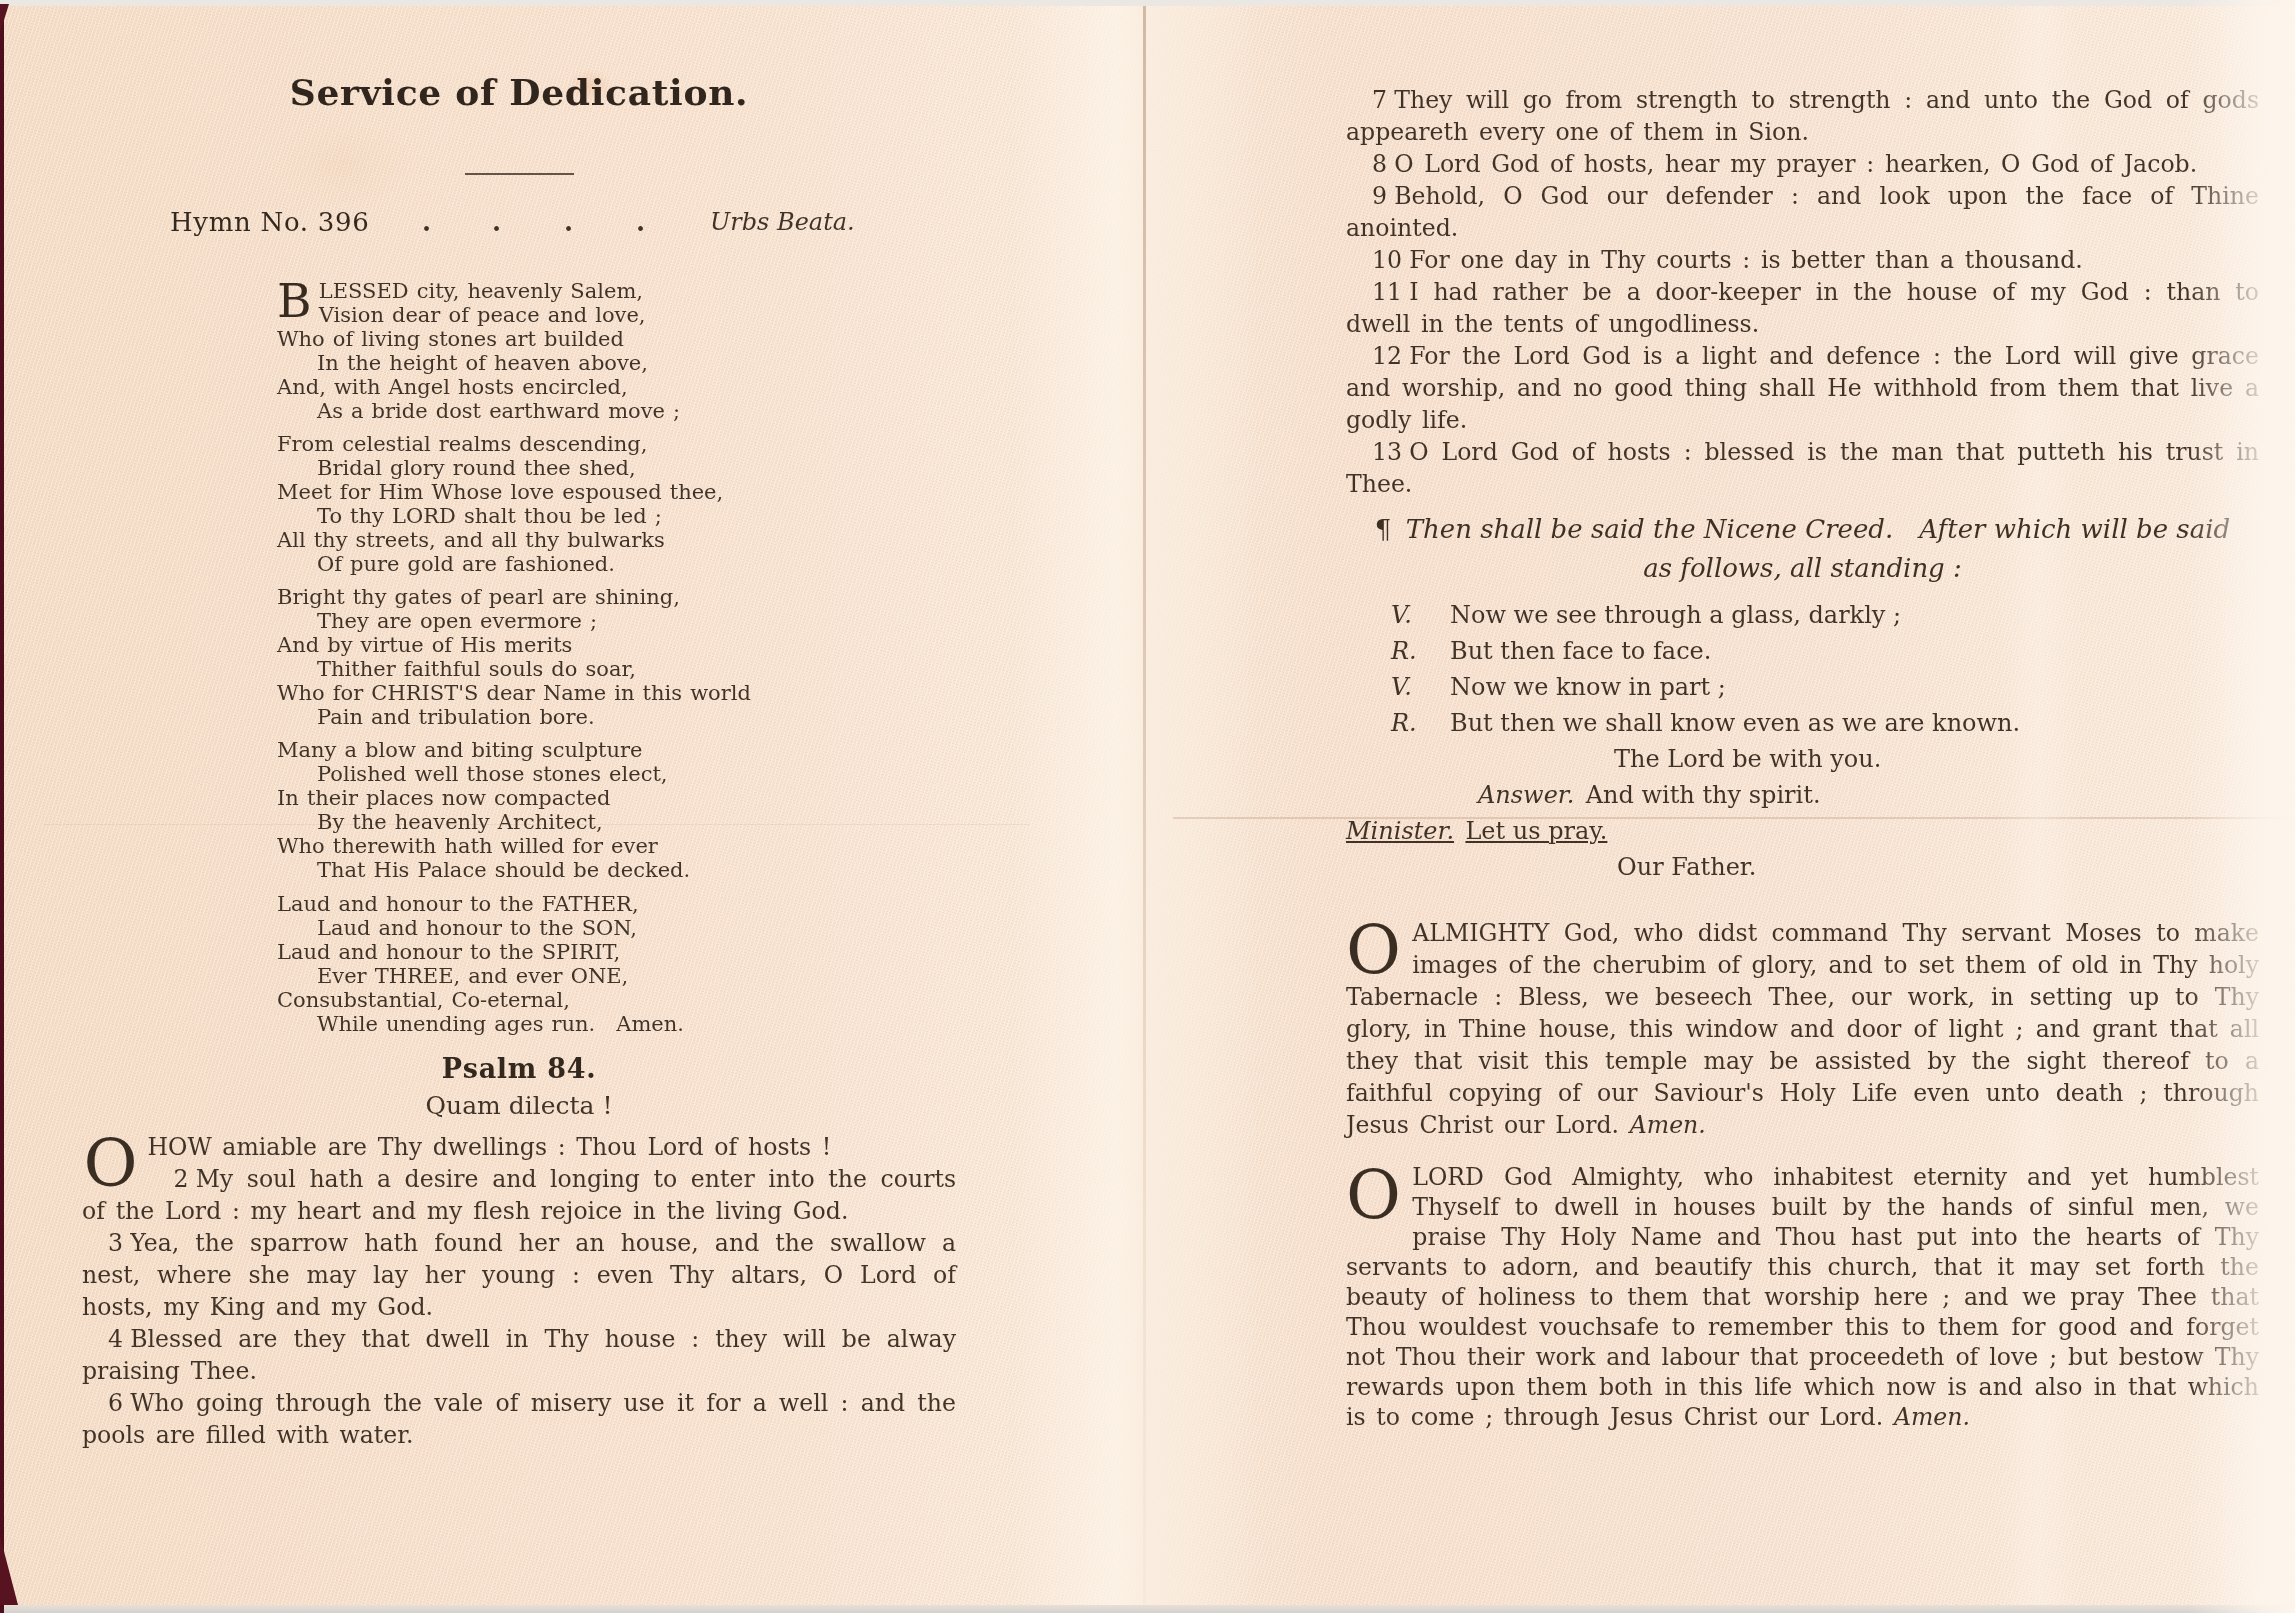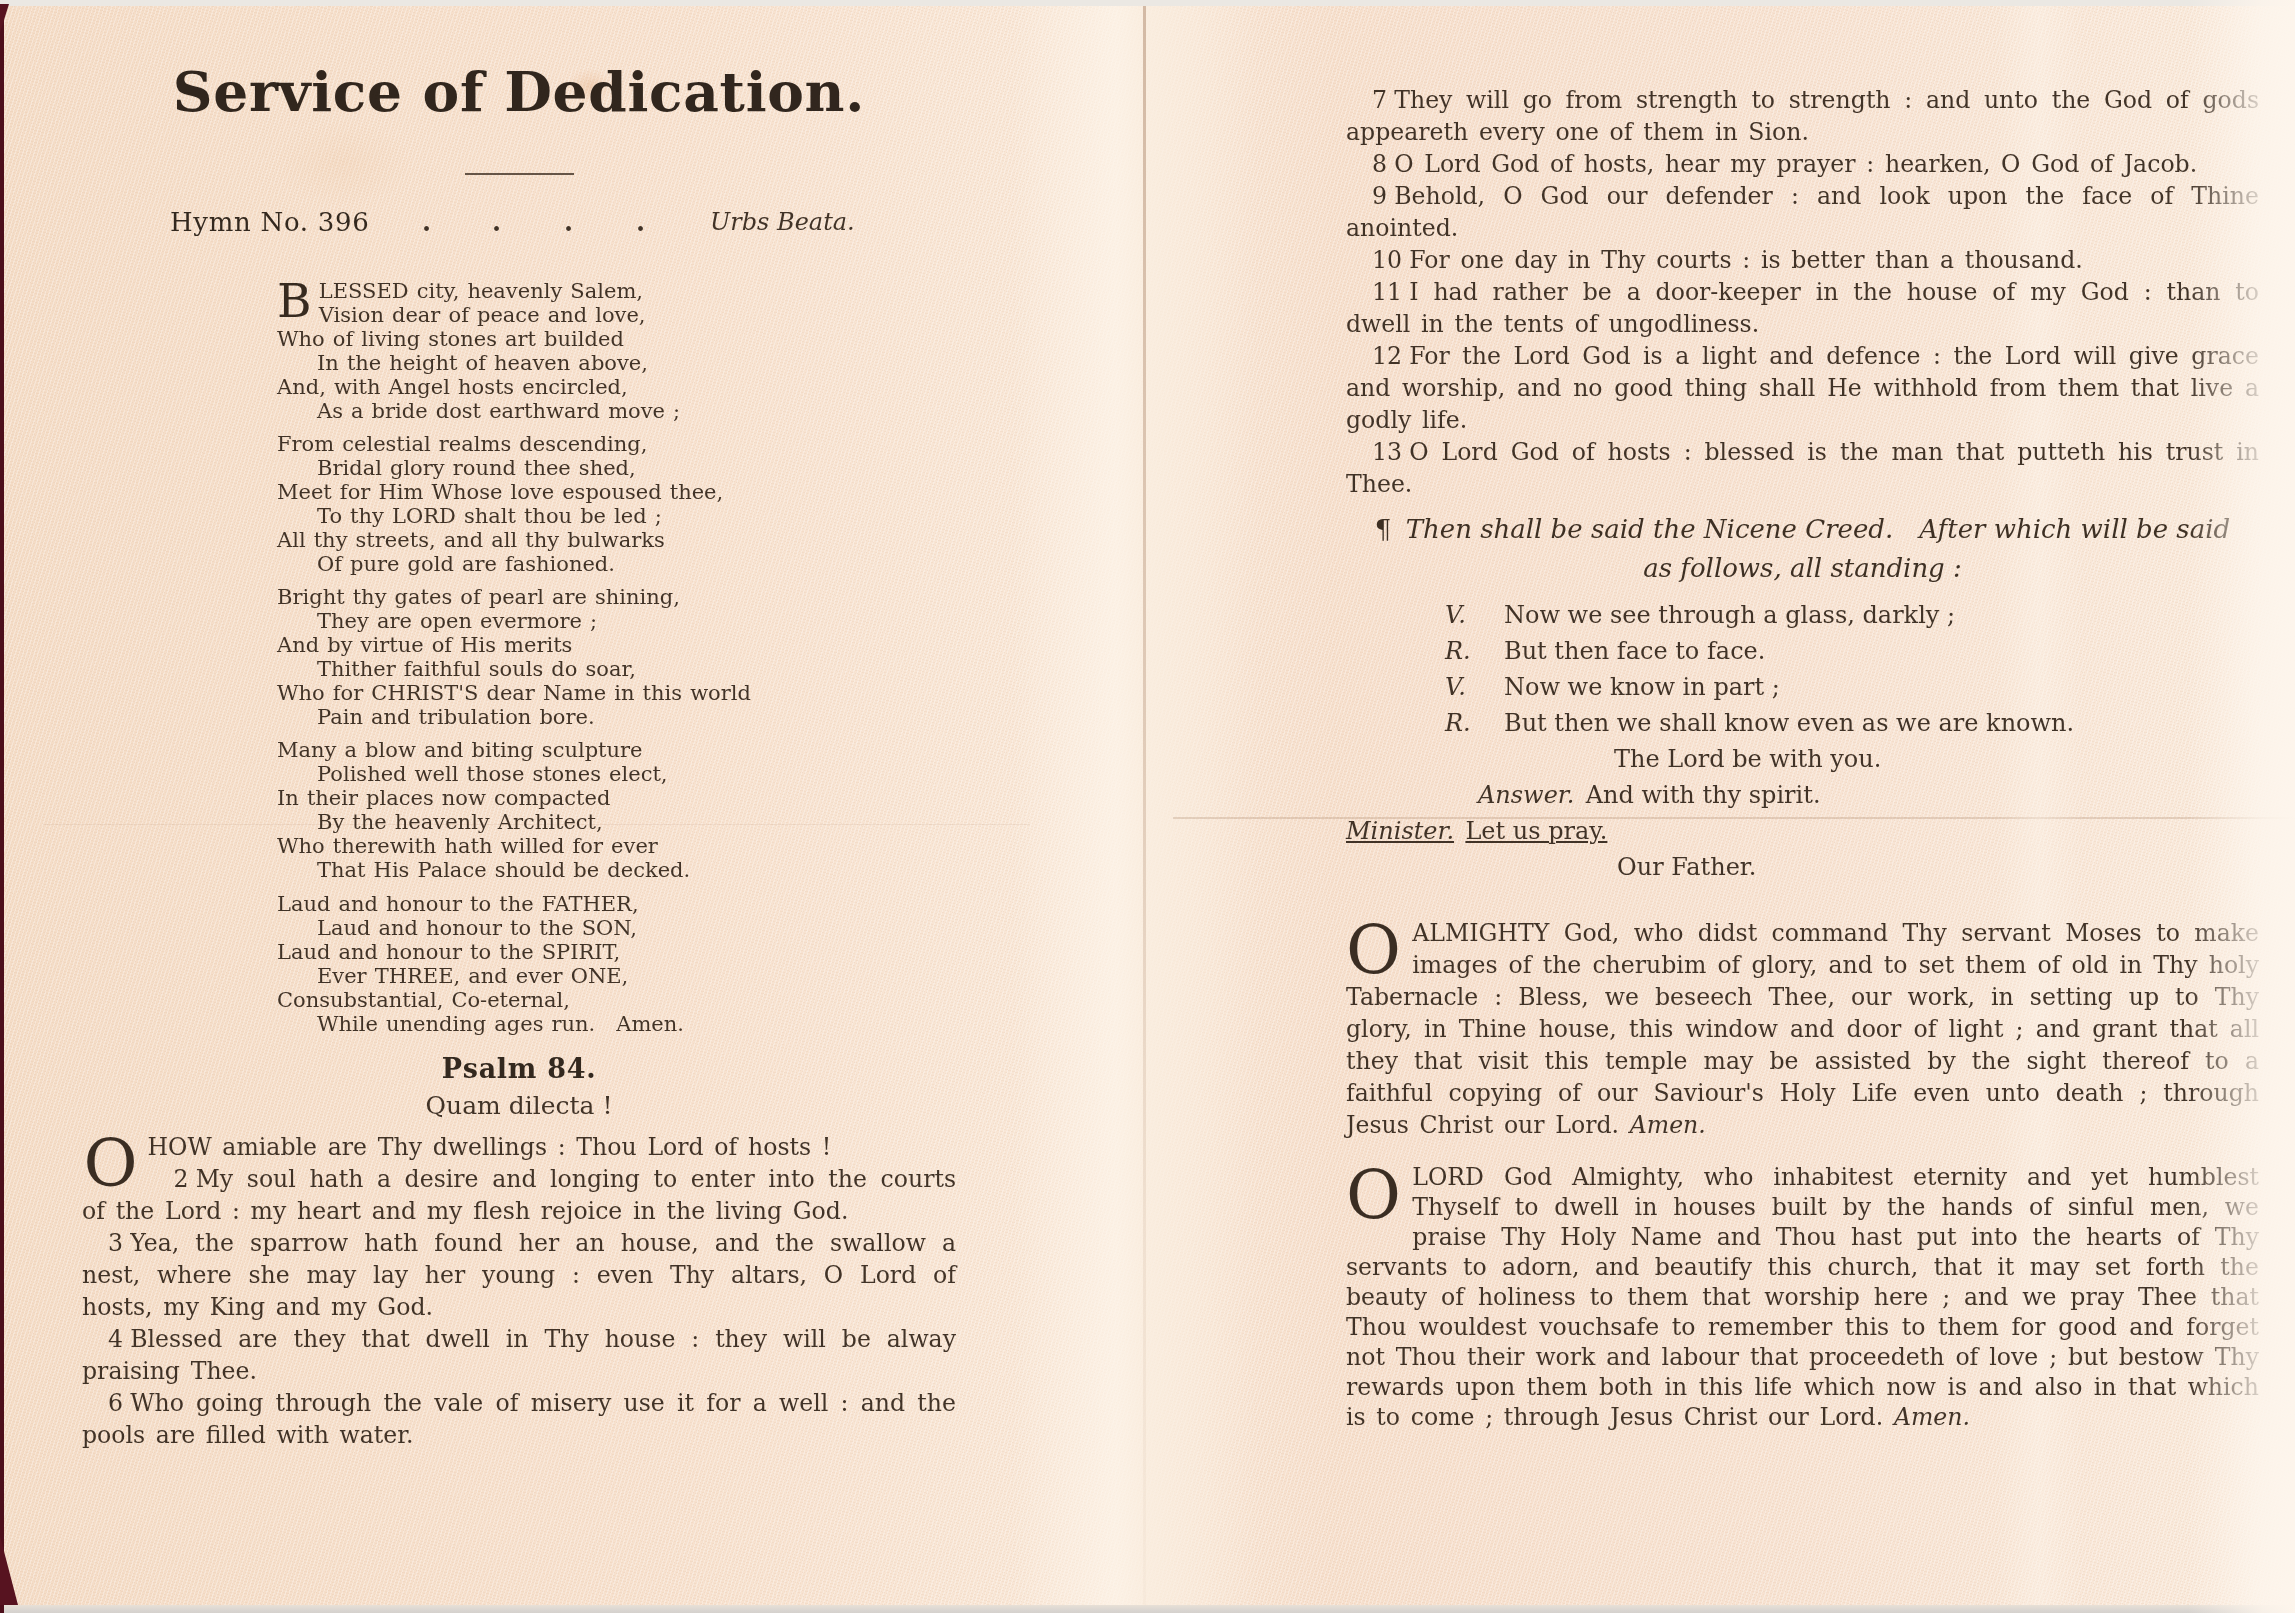--- a/index.html
+++ b/index.html
@@ -47,21 +47,21 @@
     border-left:18.6px solid #571320;border-top:69px solid transparent;}
   .corner-tl{position:absolute;left:0;top:4.3px;width:0;height:0;
     border-left:9.3px solid #571320;border-bottom:29px solid transparent;}
 
   
   .col{position:absolute;top:0;}
   .l-col{left:82px;width:874px;}
   .r-col{left:1346px;width:913px;}
 
   
-  .service-title{margin-top:67px;text-align:center;font-size:55px;line-height:50px;
+  .service-title{margin-top:67px;text-align:center;font-size:36px;line-height:50px;
     font-weight:700;color:rgba(32,22,14,0.92);letter-spacing:0.7px;}
   .title-rule{width:109px;height:2.1px;background:rgba(52,38,26,0.75);margin:56px auto 0 auto;}
   .hymn-head{position:relative;margin-top:31.5px;height:36px;font-size:26px;}
   .hymn-number{position:absolute;left:88px;top:0;font-weight:400;letter-spacing:0.7px;color:rgba(34,24,15,0.92);}
   .dot{position:absolute;top:0;font-weight:700;}
   .dot.d0{left:340px}.dot.d1{left:410px}.dot.d2{left:482px}.dot.d3{left:554px}
   .hymn-tune{position:absolute;left:628px;top:1.4px;font-style:italic;font-size:24px;}
   .hymn-stanzas{margin:36px 0 0 195px;font-size:21px;line-height:24px;word-spacing:1.4px;}
   .stanza{margin:0 0 9.3px 0;}
   .stanza .line.ind{margin-left:40px;}
@@ -79,21 +79,21 @@
   .verse.nolead{text-indent:0;}
   .vnum{margin-right:7.2px;}
   .dropcap{float:left;font-size:66px;line-height:57px;padding:4.3px 10px 0 1.4px;
     color:rgba(38,26,16,0.9);}
   .r-col .verses{margin-top:84px;}
 
   .rubric{margin-top:10px;font-style:italic;font-size:26px;line-height:39px;text-align:center;
     color:rgba(44,31,20,0.92);}
   .pilcrow{font-style:normal;margin-right:14.3px;}
   .vr-block{margin-top:8.6px;font-size:24px;line-height:36px;}
-  .vr-row{margin-left:99px;}
+  .vr-row{margin-left:45px;}
   .vr-label{display:inline-block;width:59px;font-style:italic;}
   .resp-block{font-size:24px;line-height:36px;}
   .resp-label{font-style:italic;margin-right:11.4px;}
   .resp-0{margin-left:268px;}
   .resp-1{margin-left:132px;}
   .resp-2{text-decoration:underline;}
   .resp-3{margin-left:271px;}
 
   .prayer{margin-top:32px;}
   .prayer.p2{margin-top:21.5px;line-height:30px;}

